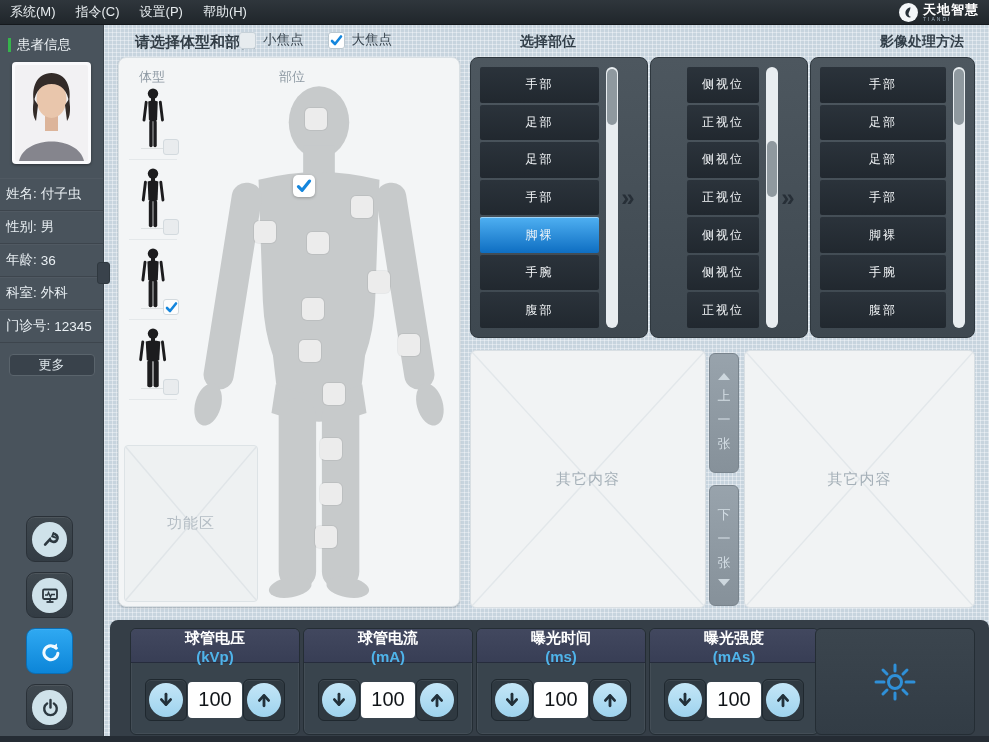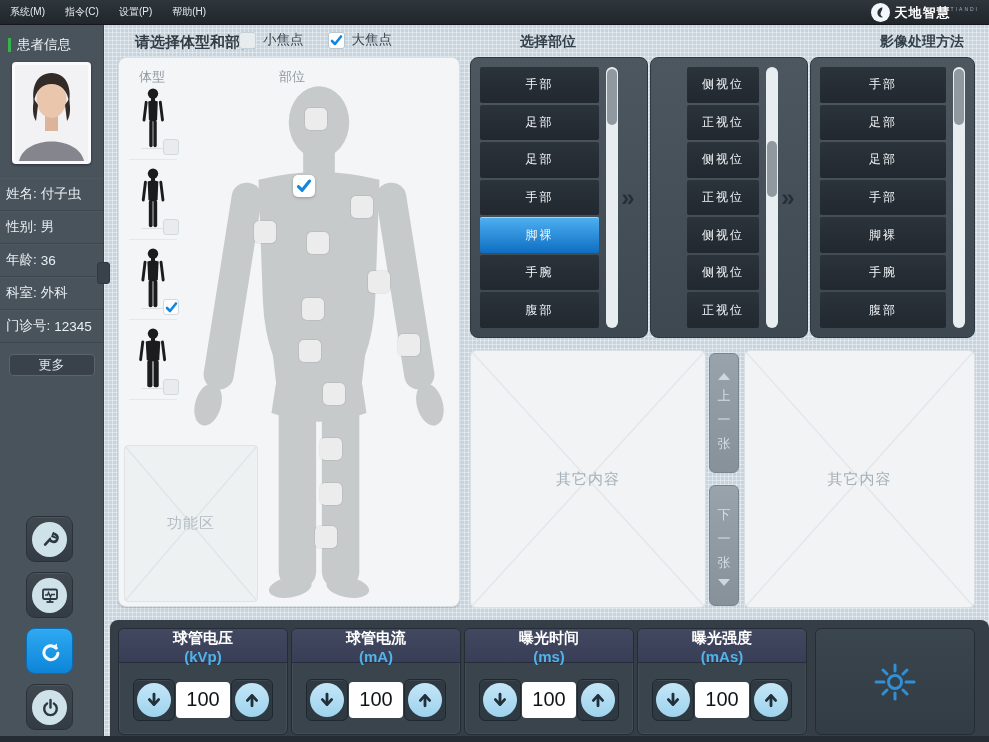--- a/index.html
+++ b/index.html
@@ -8,25 +8,25 @@
   #window { position:relative; width:989px; height:742px; overflow:hidden;
     background-color:#c7d4de;
     background-image:linear-gradient(rgba(255,255,255,.38) 1px, transparent 1px),
                      linear-gradient(90deg, rgba(255,255,255,.38) 1px, transparent 1px);
     background-size:4px 4px; }
 
   
   #menubar { position:absolute; left:0; top:0; width:989px; height:25px;
     background:linear-gradient(#2f363c,#20262b); display:flex; align-items:center;
     padding:0 10px; border-bottom:1px solid #15191d; z-index:50; }
-  .menu-item { color:#e7ecef; font-size:10px; margin-right:20px; cursor:default; }
+  .menu-item { color:#e7ecef; font-size:13px; margin-right:20px; cursor:default; }
   #logo { margin-left:auto; display:flex; align-items:center; gap:5px; }
   #logo-icon { width:19px; height:19px; border-radius:50%; background:#f4f7f9;
     display:grid; place-items:center; }
-  #logo-text { display:flex; flex-direction:row; line-height:1; }
+  #logo-text { display:flex; flex-direction:column; line-height:1; }
   #logo-title { color:#fff; font-size:13px; font-weight:bold; letter-spacing:1px; }
   #logo-sub { color:#9fb0bc; font-size:5px; letter-spacing:2px; margin-top:1px; }
 
   
   #sidebar { position:absolute; left:0; top:25px; width:104px; height:717px;
     background:#49535c; border-right:1px solid #39424a; }
   #patient-header { display:flex; align-items:center; gap:6px; margin:11px 0 8px 8px; }
   #patient-header .bar { width:3px; height:14px; background:#36b44c; }
   #patient-header .txt { color:#eef3f6; font-size:13.5px; }
   #photo-frame { width:79px; height:102px; margin:0 auto; background:#fafafc;
@@ -130,21 +130,21 @@
   .tri-down { width:0; height:0; border-left:6px solid transparent;
     border-right:6px solid transparent; border-top:7px solid #cdd7de; }
 
   
   #bottom-band { position:absolute; left:110px; top:620px; width:879px; height:122px;
     background:#353e47; border-radius:8px 8px 0 0; }
   #bottom-edge { position:absolute; left:0; top:736px; width:989px; height:6px;
     background:#252c34; }
   .exp-panel { position:absolute; top:628px; width:170px; height:107px;
     background:#39444d; border:1px solid #242d34; border-radius:6px; overflow:hidden;
-    box-shadow:inset 0 0 0 1px rgba(255,255,255,.05); }
+    box-shadow:inset 0 0 0 1px rgba(255,255,255,.05);margin-left:12px; }
   .exp-header { height:34px; background:linear-gradient(#42485f,#383e55);
     display:grid; place-items:center; color:#fff; font-size:15px; font-weight:bold;
     border-bottom:1px solid #262c3c; }
   .exp-header .unit { color:#4fb4ea; }
   .exp-body { height:73px; display:flex; align-items:center; justify-content:center;
     gap:1px; }
   .step-btn { width:42px; height:42px; background:#2f3941; border:1px solid #1f282f;
     border-radius:6px; display:grid; place-items:center; cursor:pointer;
     box-shadow:inset 0 1px rgba(255,255,255,.07); }
   .step-circ { width:34px; height:34px; border-radius:50%;

